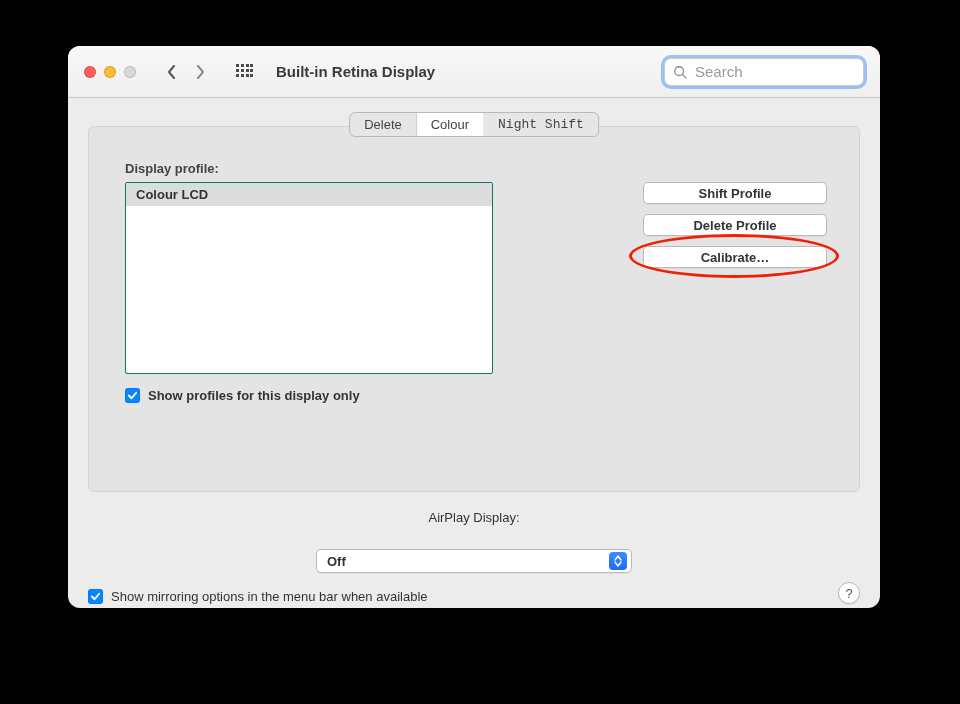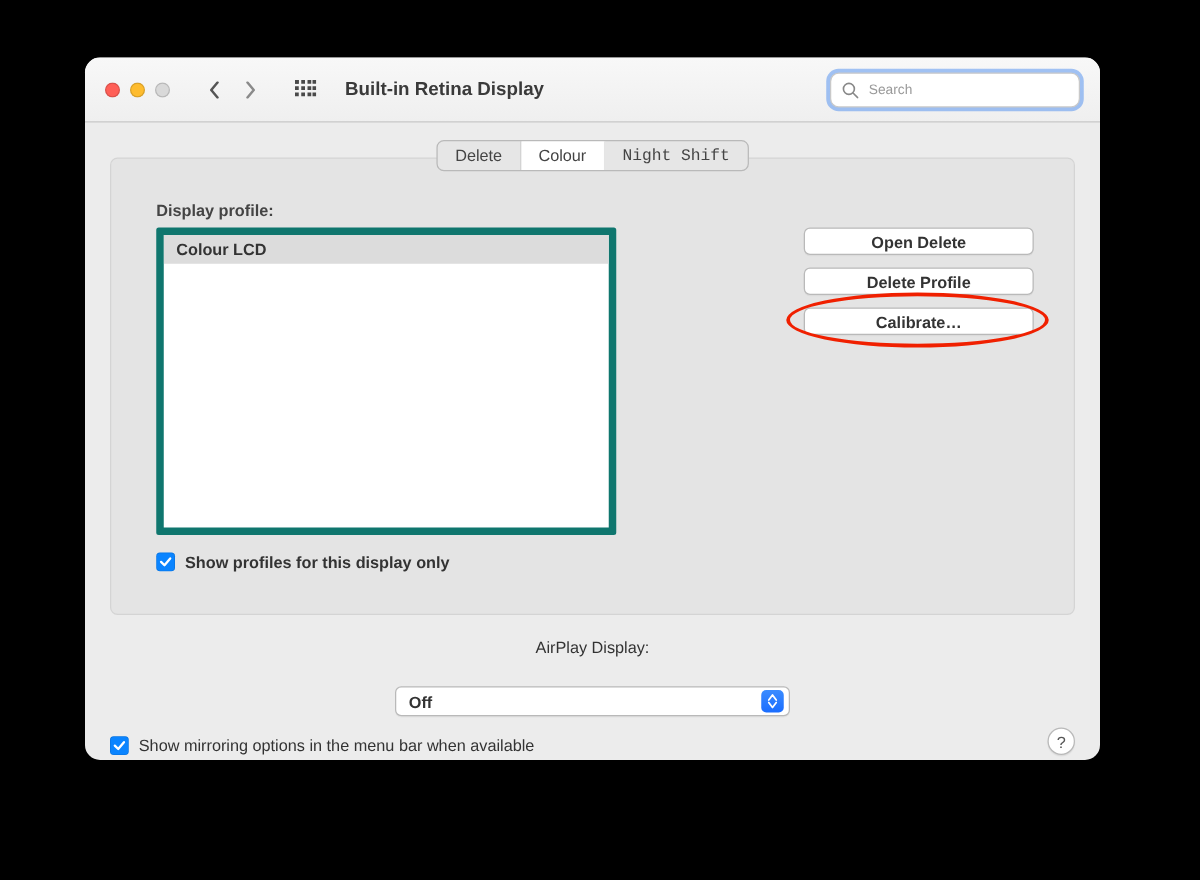--- a/index.html
+++ b/index.html
@@ -84,21 +84,21 @@
     border: 1px solid #c9c9c9;
     border-radius: 7px;
     box-shadow: 0 0 0 3px rgba(74,139,240,0.5);
     display:flex; align-items:center;
     padding: 0 8px;
     gap: 6px;
   }
   .search svg { width: 14px; height: 14px; color:#888; flex:0 0 auto;}
   .search input {
     border: none; outline: none; background: transparent;
-    font-size: 11px; color: #555;
+    font-size: 15px; color: #555;
     width: 100%;
   }
   .search input::placeholder { color:#9a9a9a; }
 
   
   .content {
     flex: 1 1 auto;
     position: relative;
   }
   .panel {
@@ -145,23 +145,23 @@
     color: #444;
     margin-top: 8px;
     margin-bottom: 6px;
   }
   .list-area {
     display:flex;
     gap: 40px;
   }
   .listbox {
     width: 368px;
-    height: 246px;
+    height: 192px;
     background: #ffffff;
-    border: 6px solid #0f766e;
+    border: 1px solid #0f766e;
     border-radius: 2px;
     overflow: hidden;
   }
   .listbox .item {
     padding: 4px 10px;
     font-size: 13px;
     color: #333;
   }
   .listbox .item.selected {
     background: var(--list-sel);
@@ -327,21 +327,21 @@
     </div>
 
     <div class="panel">
       <div class="panel-inner">
         <div class="field-label">Display profile:</div>
         <div class="list-area">
           <div class="listbox">
             <div class="item selected">Colour LCD</div>
           </div>
           <div class="right-buttons" style="position:relative;">
-            <div class="mac-btn">Open Delete</div>
+            <div class="mac-btn">Shift Profile</div>
             <div class="mac-btn">Delete Profile</div>
             <div style="position:relative;">
               <div class="mac-btn">Calibrate…</div>
               <div class="highlight" style="left:-14px; top:-12px; width:210px; height:44px;"></div>
             </div>
           </div>
         </div>
         <div class="checkbox-row">
           <div class="cb">
             <svg viewBox="0 0 12 12">

